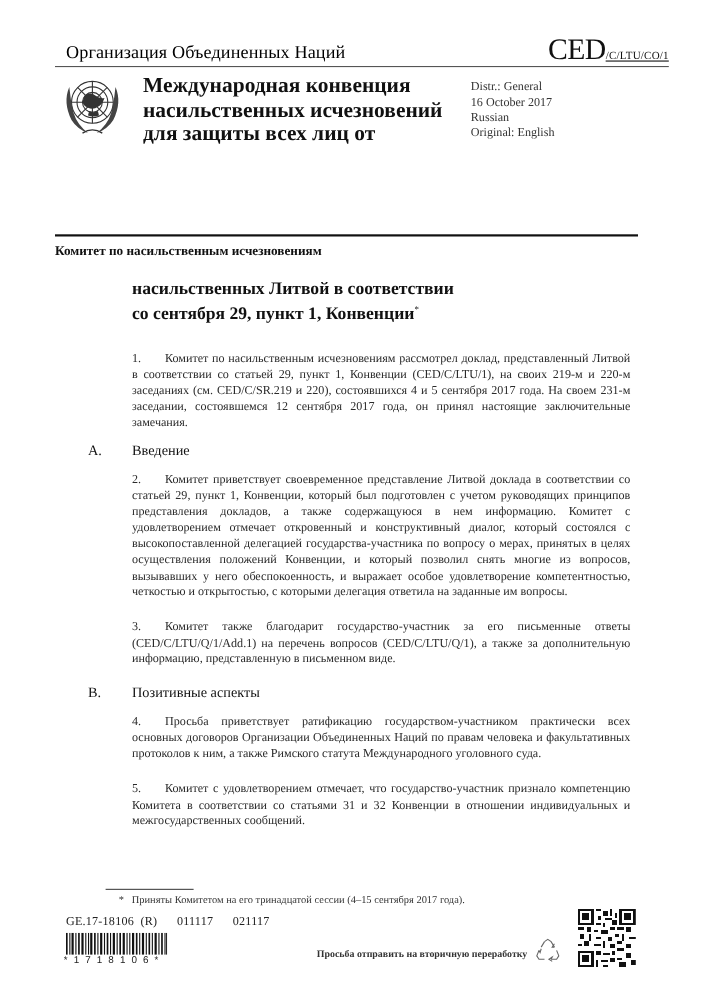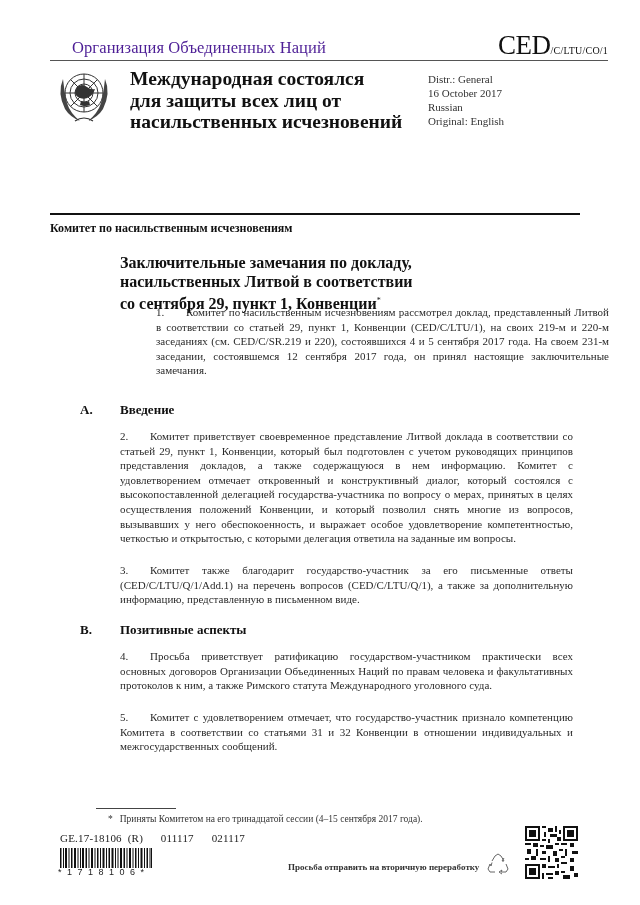--- a/index.html
+++ b/index.html
@@ -3,24 +3,24 @@
 <meta charset="utf-8">
 <style>
   html, body { margin: 0; padding: 0; background: #ffffff; }
   body {
     width: 640px; height: 905px; position: relative; overflow: hidden;
     font-family: "Liberation Serif", "DejaVu Serif", serif; color: #1a1a1a;
   }
   .abs { position: absolute; }
 
   
-  .org-name { left: 72px; top: 38px; font-size: 16.5px; letter-spacing: 0.1px; color: #4c1d95; }
+  .org-name { left: 60px; top: 38px; font-size: 16.5px; letter-spacing: 0.1px; color: #000000; }
   .symbol { right: 32px; top: 30px; white-space: nowrap; color: #111; }
   .symbol .big { font-size: 27px; letter-spacing: -0.5px; margin-left: 44px; }
-  .symbol .small { font-size: 10px; letter-spacing: 0.2px; }
+  .symbol .small { font-size: 10px; letter-spacing: 0.2px; text-decoration: underline; }
   .top-rule { left: 50px; top: 60px; width: 558px; height: 0; border-top: 1.5px solid #555; }
 
   .emblem { left: 53px; top: 65px; width: 62px; height: 62px; }
   .convention-title {
     left: 130px; top: 68px; font-size: 19.5px; font-weight: bold; line-height: 21.5px; color: #111;
   }
   .distr { left: 428px; top: 72px; font-size: 11px; line-height: 14px; color: #333; }
 
   .thick-rule { left: 50px; top: 213px; width: 530px; height: 0; border-top: 2.6px solid #111; }
   .committee { left: 50px; top: 221px; font-size: 12px; font-weight: bold; color: #111; }
@@ -29,21 +29,21 @@
     left: 120px; top: 253px; font-size: 16px; font-weight: bold; line-height: 19px; color: #111;
   }
   .doc-title sup { font-size: 8px; vertical-align: 6px; font-weight: normal; }
 
   .para {
     left: 120px; width: 453px; font-size: 11px; line-height: 14.6px; color: #2a2a2a;
     text-align: justify; text-indent: 0;
   }
   .para .num { display: inline-block; width: 30px; }
 
-  .sec-head { left: 80px; font-size: 13px; font-weight: bold; color: #111; }
+  .sec-head { left: 80px; font-size: 13px; font-weight: normal; color: #111; }
   .sec-head .letter { display: inline-block; width: 40px; }
 
   
   .fn-rule { left: 96px; top: 808px; width: 80px; height: 0; border-top: 1px solid #444; }
   .footnote { left: 108px; top: 814px; font-size: 9.5px; color: #333; }
   .footnote .star { margin-right: 7px; }
   .job { left: 60px; top: 832px; font-size: 11px; color: #222; letter-spacing: 0.2px; word-spacing: 3px; }
   .barcode { left: 60px; top: 848px; width: 92px; height: 20px; }
   .barcode-num { left: 58px; top: 867px; font-size: 9px; letter-spacing: 5.5px; color: #222; font-family: "Liberation Sans", sans-serif; }
   .recycle-text { left: 288px; top: 862px; font-size: 9px; font-weight: bold; color: #333; }
@@ -73,42 +73,41 @@
   <path d="M24 22 q5 -4 10 0 q4 3 8 2 q-2 6 -6 8 q-4 3 -9 1 q-5 -2 -5 -6 z" fill="#333"></path>
   <path d="M28 36 q4 2 8 0 l1 4 q-5 2 -10 0 z" fill="#333"></path>
   <g fill="#444">
     <path d="M10 14 q-6 14 2 30 q5 8 15 12 q-10 -8 -13 -18 q-3 -12 -4 -24z"></path>
     <path d="M52 14 q6 14 -2 30 q-5 8 -15 12 q10 -8 13 -18 q3 -12 4 -24z"></path>
   </g>
   <path d="M22 56 q9 -6 18 0" stroke="#333" stroke-width="1.2" fill="none"></path>
 </svg>
 
 <div class="abs convention-title">
-  <div>Международная состоялся</div>
+  <div>Международная конвенция</div>
+  <div>насильственных исчезновений</div>
   <div>для защиты всех лиц от</div>
-  <div>насильственных исчезновений</div>
 </div>
 
 <div class="abs distr">
   <div>Distr.: General</div>
   <div>16 October 2017</div>
   <div>Russian</div>
   <div>Original: English</div>
 </div>
 
 <div class="abs thick-rule"></div>
 <div class="abs committee">Комитет по насильственным исчезновениям</div>
 
 <div class="abs doc-title">
-  <div>Заключительные замечания по докладу,</div>
   <div>насильственных Литвой в соответствии</div>
   <div><span>со сентября 29, пункт 1, Конвенции</span><sup>*</sup></div>
 </div>
 
-<div class="abs para" style="top:305px;margin-left:36px;">
+<div class="abs para" style="top:319px;">
   <span class="num">1.</span><span>Комитет по насильственным исчезновениям рассмотрел доклад, представленный Литвой в соответствии со статьей 29, пункт 1, Конвенции (CED/C/LTU/1), на своих 219-м и 220-м заседаниях (см. CED/C/SR.219 и 220), состоявшихся 4 и 5 сентября 2017 года. На своем 231-м заседании, состоявшемся 12 сентября 2017 года, он принял настоящие заключительные замечания.</span>
 </div>
 
 <div class="abs sec-head" style="top:402px;">
   <span class="letter">A.</span><span>Введение</span>
 </div>
 
 <div class="abs para" style="top:429px;">
   <span class="num">2.</span><span>Комитет приветствует своевременное представление Литвой доклада в соответствии со статьей 29, пункт 1, Конвенции, который был подготовлен с учетом руководящих принципов представления докладов, а также содержащуюся в нем информацию. Комитет с удовлетворением отмечает откровенный и конструктивный диалог, который состоялся с высокопоставленной делегацией государства-участника по вопросу о мерах, принятых в целях осуществления положений Конвенции, и который позволил снять многие из вопросов, вызывавших у него обеспокоенность, и выражает особое удовлетворение компетентностью, четкостью и открытостью, с которыми делегация ответила на заданные им вопросы.</span>
 </div>

